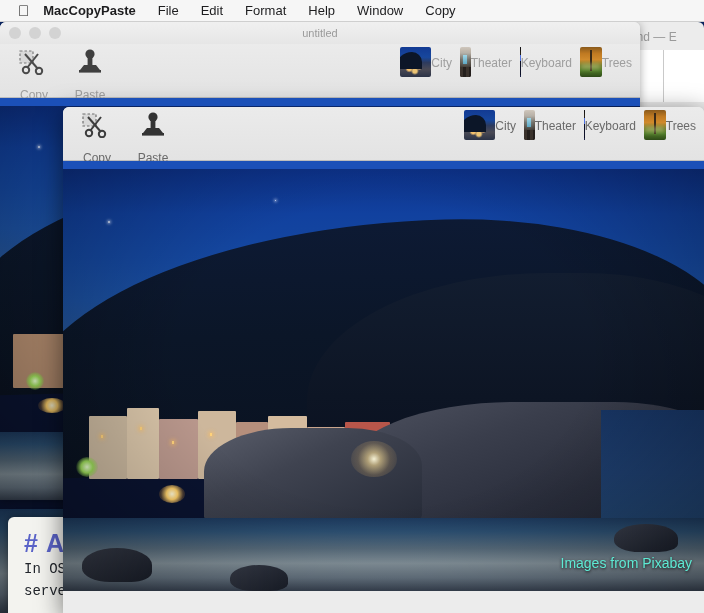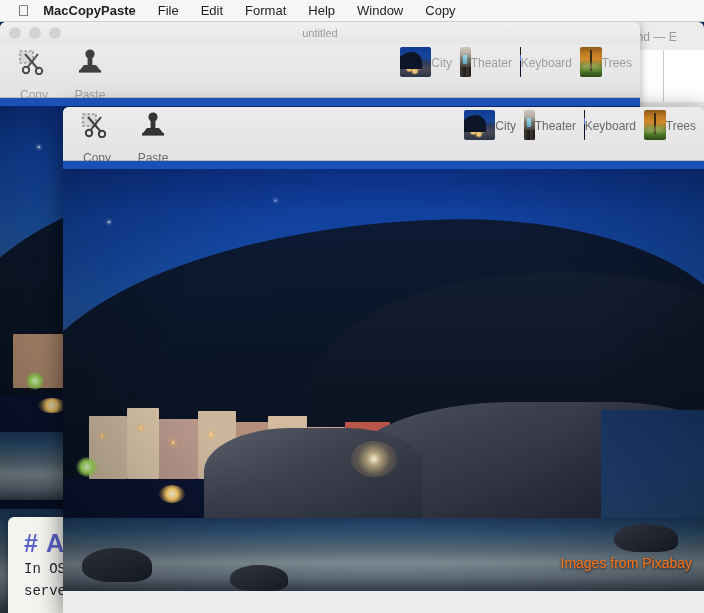--- a/index.html
+++ b/index.html
@@ -251,21 +251,21 @@
 
   
   .content { position: relative; overflow: hidden; background: #0a1330; }
   .blueband {
     position: absolute; left: 0; right: 0; top: 0; height: 8px;
     background: #1b50b8; z-index: 5;
   }
 
   .watermark {
     position: absolute; right: 12px; bottom: 20px;
-    font-size: 14px; color: #f97316;
+    font-size: 14px; color: #5eead4;
     text-shadow: 0 1px 3px rgba(0,0,0,.9);
     z-index: 8;
   }
 
   
   svg { display: block; }
 </style>
 </head>
 <body>
 

